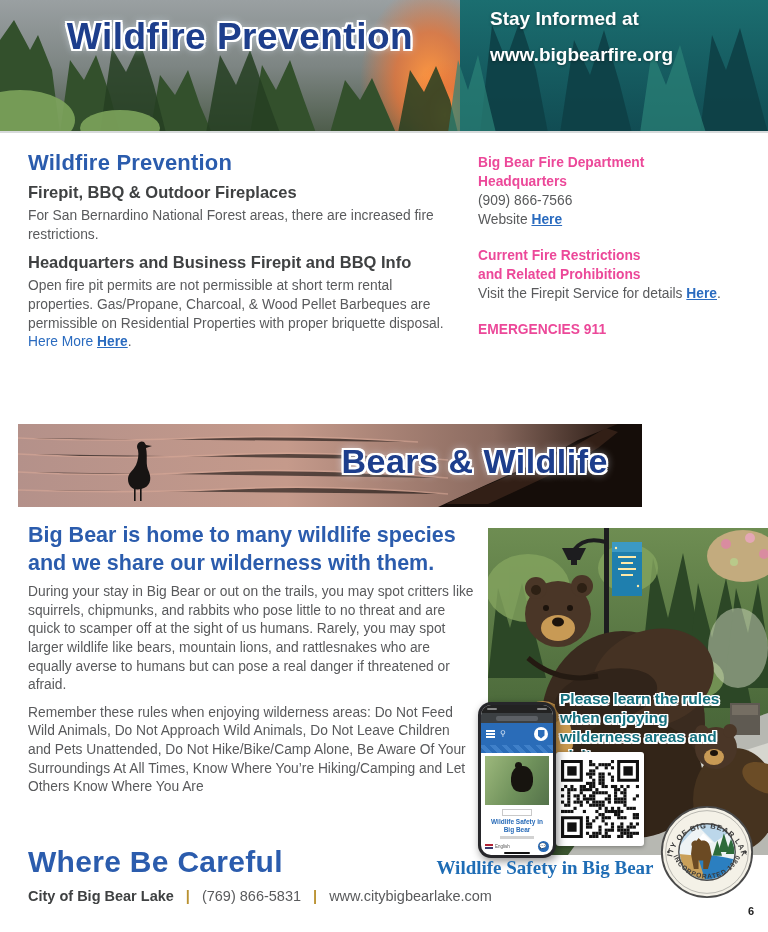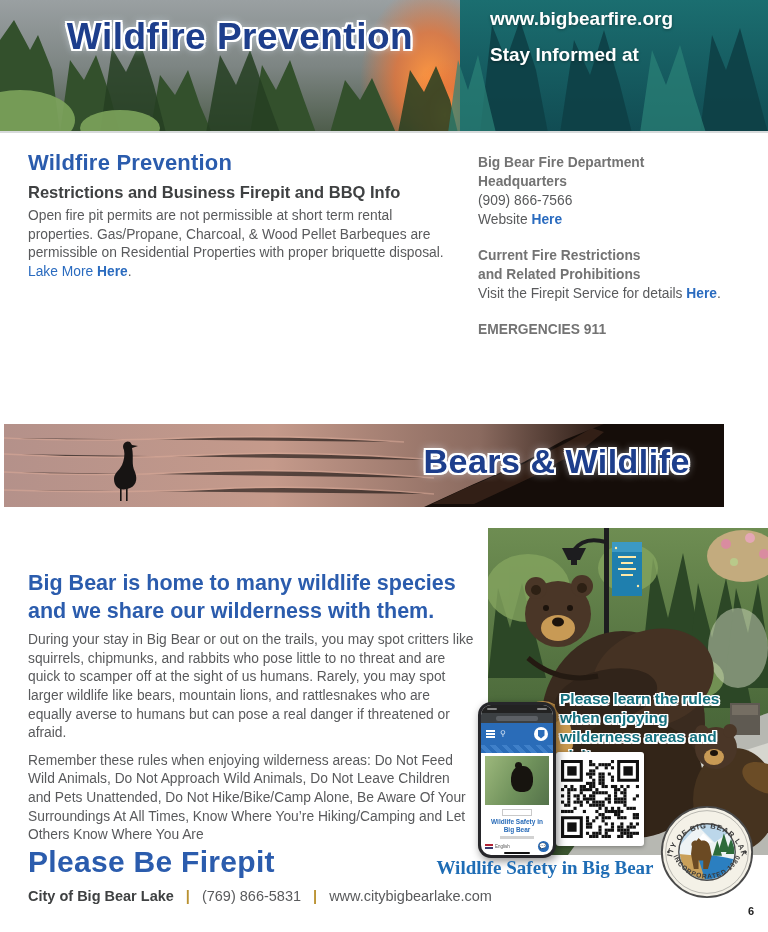--- a/index.html
+++ b/index.html
@@ -19,40 +19,40 @@
   }
   .stay-informed { position:absolute; left:490px; top:8px; color:#fff; font-weight:700; font-size:19px; }
   .stay-informed div { margin-bottom:14px; text-shadow:0 1px 3px rgba(0,0,0,.35); }
 
   
   .fire-left { position:absolute; left:28px; top:150px; width:430px; }
   h2.sec { color:#2b5cad; font-size:22px; font-weight:800; letter-spacing:0.2px; }
   h3.sub { color:#3f4142; font-size:16.5px; font-weight:800; margin-top:7px; }
   .fire-left p, .wild-left p { color:#595a5c; font-size:13.8px; line-height:1.35; margin-top:5px; margin-bottom:9px; }
   .link-plain { color:#2a6bbf; text-decoration:none; }
-  a.link { color:#2a6bbf; font-weight:800; cursor:pointer; }
+  a.link { color:#2a6bbf; font-weight:800; text-decoration:underline; cursor:pointer; }
 
   .fire-right { position:absolute; left:478px; top:153px; width:272px; font-size:13.8px; line-height:1.38; }
   .fire-right .blk { margin-bottom:17px; }
-  .fire-right .b { color:#737373; font-weight:800; }
+  .fire-right .b { color:#ec4899; font-weight:800; }
   .fire-right .t { color:#595a5c; }
 
   
-  .banner-mid { position:absolute; left:4px; top:424px; width:720px; height:83px; overflow:hidden; }
+  .banner-mid { position:absolute; left:18px; top:424px; width:624px; height:83px; overflow:hidden; }
   .banner-mid svg { position:absolute; inset:0; display:block; }
   .banner-mid-title {
     position:absolute; right:34px; top:18px; font-size:34px; font-weight:800; color:#1d3e8c; letter-spacing:0.5px;
     text-shadow:-2px -2px 0 #fff, 2px -2px 0 #fff, -2px 2px 0 #fff, 2px 2px 0 #fff,
                 -2px 0 0 #fff, 2px 0 0 #fff, 0 -2px 0 #fff, 0 2px 0 #fff,
                 0 0 10px rgba(235,243,255,.95);
   }
 
   
   .wild-left { position:absolute; left:28px; top:522px; width:448px; }
-  .wild-left h2 { color:#2b5cad; font-size:21.5px; line-height:1.28; font-weight:800; margin-bottom:6px;margin-top:48px; }
+  .wild-left h2 { color:#2b5cad; font-size:21.5px; line-height:1.28; font-weight:800; margin-bottom:6px; }
   .be-careful { position:absolute; left:28px; top:845px; color:#2b5cad; font-size:30px; font-weight:800; letter-spacing:0.3px; }
 
   
   .photo-wrap { position:absolute; left:488px; top:528px; width:280px; height:327px; overflow:hidden; }
   .photo-wrap svg { position:absolute; inset:0; display:block; }
   .photo-overlay {
     position:absolute; left:560px; top:690px; width:170px;
     color:#15707e; font-weight:800; font-size:15.5px; line-height:1.22;
     text-shadow:-1.5px -1.5px 0 #fff, 1.5px -1.5px 0 #fff, -1.5px 1.5px 0 #fff, 1.5px 1.5px 0 #fff,
                 -1.5px 0 0 #fff, 1.5px 0 0 #fff, 0 -1.5px 0 #fff, 0 1.5px 0 #fff;
@@ -146,31 +146,33 @@
         <polygon points="560,133 574,40 590,75 604,30 620,85 632,133"></polygon>
         <polygon points="700,133 712,35 726,70 740,28 754,80 768,133 700,133"></polygon>
       </g>
       <g fill="#2b8378" opacity="0.7">
         <polygon points="640,133 652,50 666,85 680,45 694,95 706,133"></polygon>
         <polygon points="448,133 458,60 468,90 478,55 488,100 496,133"></polygon>
       </g>
     </svg>
     <h1 class="banner-title">Wildfire Prevention</h1>
     <div class="stay-informed">
+      <div>Stay Informed at</div>
       <div>www.bigbearfire.org</div>
-      <div>Stay Informed at</div>
     </div>
   </div>
 
   <div class="fire-left">
     <h2 class="sec">Wildfire Prevention</h2>
-    <h3 class="sub">Restrictions and Business Firepit and BBQ Info</h3>
+    <h3 class="sub">Firepit, BBQ &amp; Outdoor Fireplaces</h3>
+    <p>For San Bernardino National Forest areas, there are increased fire restrictions.</p>
+    <h3 class="sub">Headquarters and Business Firepit and BBQ Info</h3>
     <p>
       <span>Open fire pit permits are not permissible at short term rental properties. Gas/Propane, Charcoal, &amp; Wood Pellet Barbeques are permissible on Residential Properties with proper briquette disposal.</span>
-      <a class="link-plain">Lake More</a>
+      <a class="link-plain">Here More</a>
       <a class="link">Here</a><span>.</span>
     </p>
   </div>
 
   <div class="fire-right">
     <div class="blk">
       <div class="b" style="width:200px;">Big Bear Fire Department Headquarters</div>
       <div class="t">(909) 866-7566</div>
       <div class="t">
         <span>Website</span>
@@ -216,21 +218,21 @@
       </g>
     </svg>
     <div class="banner-mid-title">Bears &amp; Wildlife</div>
   </div>
 
   <div class="wild-left">
     <h2>Big Bear is home to many wildlife species and we share our wilderness with them.</h2>
     <p>During your stay in Big Bear or out on the trails, you may spot critters like squirrels, chipmunks, and rabbits who pose little to no threat and are quick to scamper off at the sight of us humans. Rarely, you may spot larger wildlife like bears, mountain lions, and rattlesnakes who are equally averse to humans but can pose a real danger if threatened or afraid.</p>
     <p>Remember these rules when enjoying wilderness areas: Do Not Feed Wild Animals, Do Not Approach Wild Animals, Do Not Leave Children and Pets Unattended, Do Not Hike/Bike/Camp Alone, Be Aware Of Your Surroundings At All Times, Know Where You’re Hiking/Camping and Let Others Know Where You Are</p>
   </div>
-  <div class="be-careful">Please Be Firepit</div>
+  <div class="be-careful">Where Be Careful</div>
 
   <div class="photo-wrap">
     <svg width="280" height="327" viewBox="0 0 280 327" preserveAspectRatio="none">
       <defs>
         <linearGradient id="forest" x1="0" y1="0" x2="0" y2="1">
           <stop offset="0" stop-color="#6e8d52"></stop>
             <stop offset="0.55" stop-color="#4c6a3b"></stop>
             <stop offset="1" stop-color="#3c5530"></stop>
         </linearGradient>
       </defs>

